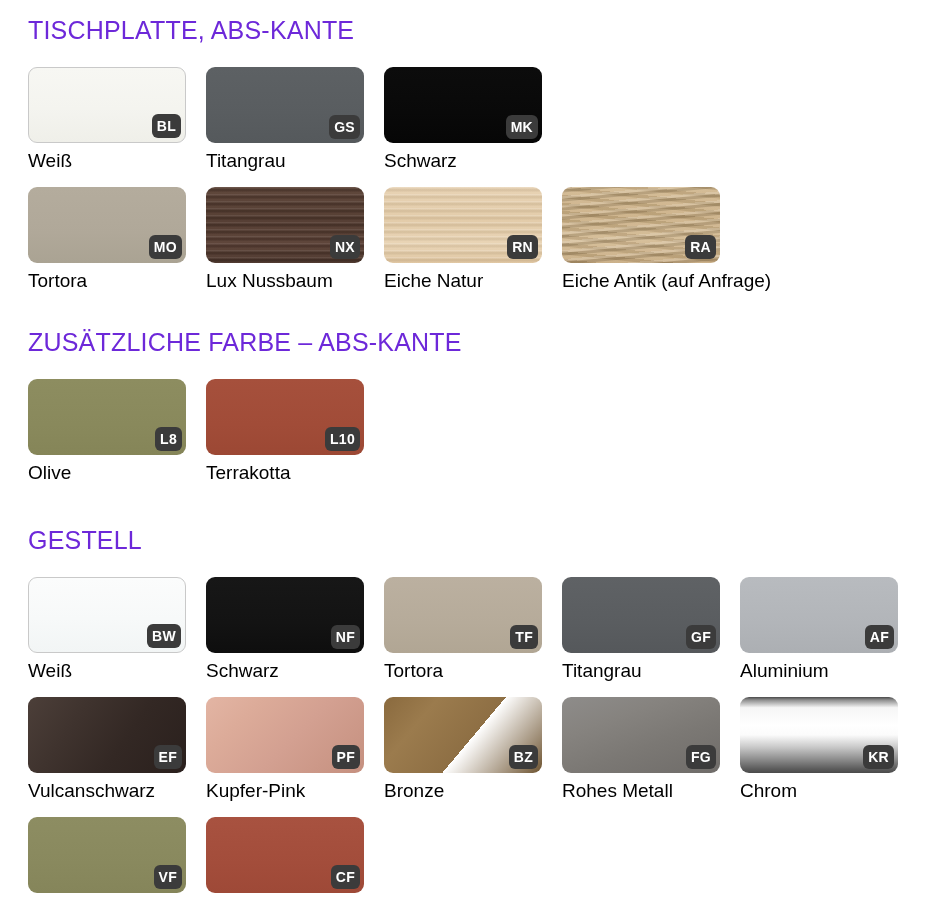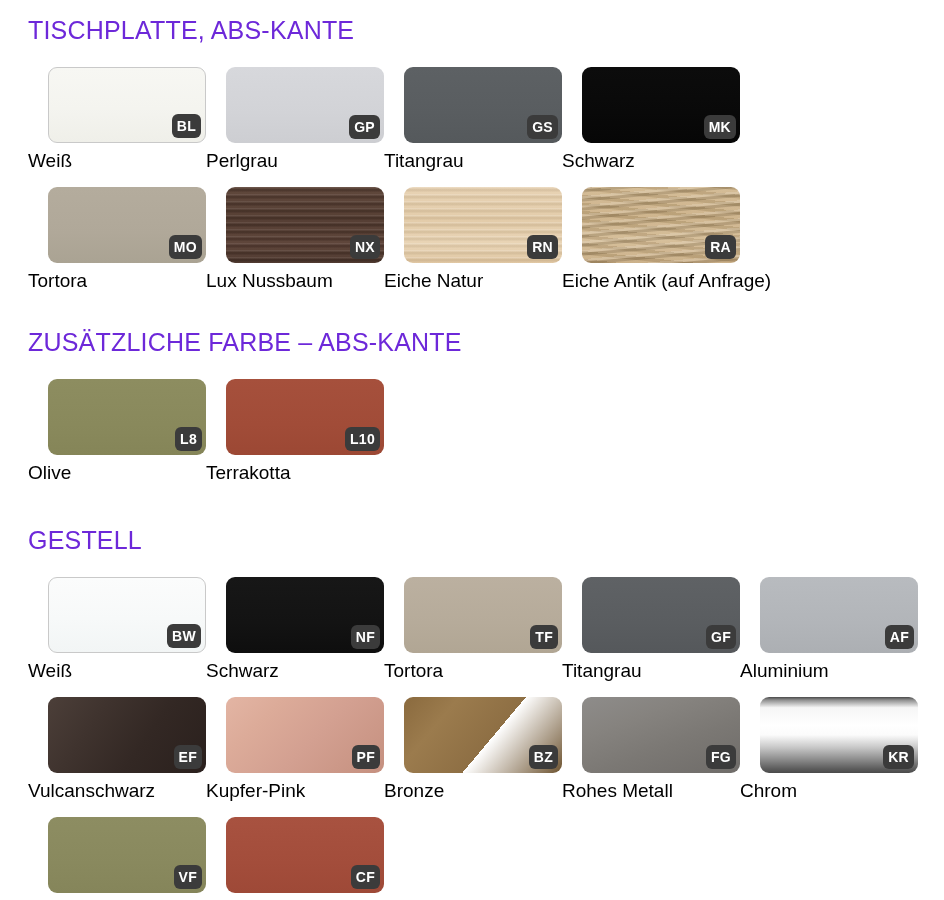--- a/index.html
+++ b/index.html
@@ -48,21 +48,20 @@
   .cell:first-child {
     margin-left: 28px;
   }
   .swatch {
     position: relative;
     width: 158px;
     height: 76px;
     border-radius: 9px;
     overflow: hidden;
     box-sizing: border-box;
-    margin-left: 20px;
   }
   .swatch.bordered {
     border: 1px solid #c9c9c9;
   }
   .badge {
     position: absolute;
     right: 4px;
     bottom: 4px;
     min-width: 26px;
     height: 24px;
@@ -99,26 +98,20 @@
         <div class="title-gap"></div>
         <div class="rows">
           <div class="row">
             <div class="cell">
               <div class="swatch bordered" style="background: linear-gradient(rgb(247, 247, 243) 0%, rgb(244, 244, 239) 55%, rgb(239, 239, 233) 100%);">
                 <div class="badge">BL</div>
               </div>
               <div class="label">Weiß</div>
             </div>
             <div class="cell">
-              <div class="swatch" style="background: linear-gradient(rgb(215, 216, 220) 0%, rgb(210, 211, 215) 60%, rgb(205, 206, 210) 100%);">
-                <div class="badge">GP</div>
-              </div>
-              <div class="label">Perlgrau</div>
-            </div>
-            <div class="cell">
               <div class="swatch" style="background: linear-gradient(rgb(93, 97, 100) 0%, rgb(89, 93, 96) 60%, rgb(85, 89, 92) 100%);">
                 <div class="badge">GS</div>
               </div>
               <div class="label">Titangrau</div>
             </div>
             <div class="cell">
               <div class="swatch" style="background: linear-gradient(rgb(12, 12, 12) 0%, rgb(9, 9, 9) 60%, rgb(6, 6, 6) 100%);">
                 <div class="badge">MK</div>
               </div>
               <div class="label">Schwarz</div>

